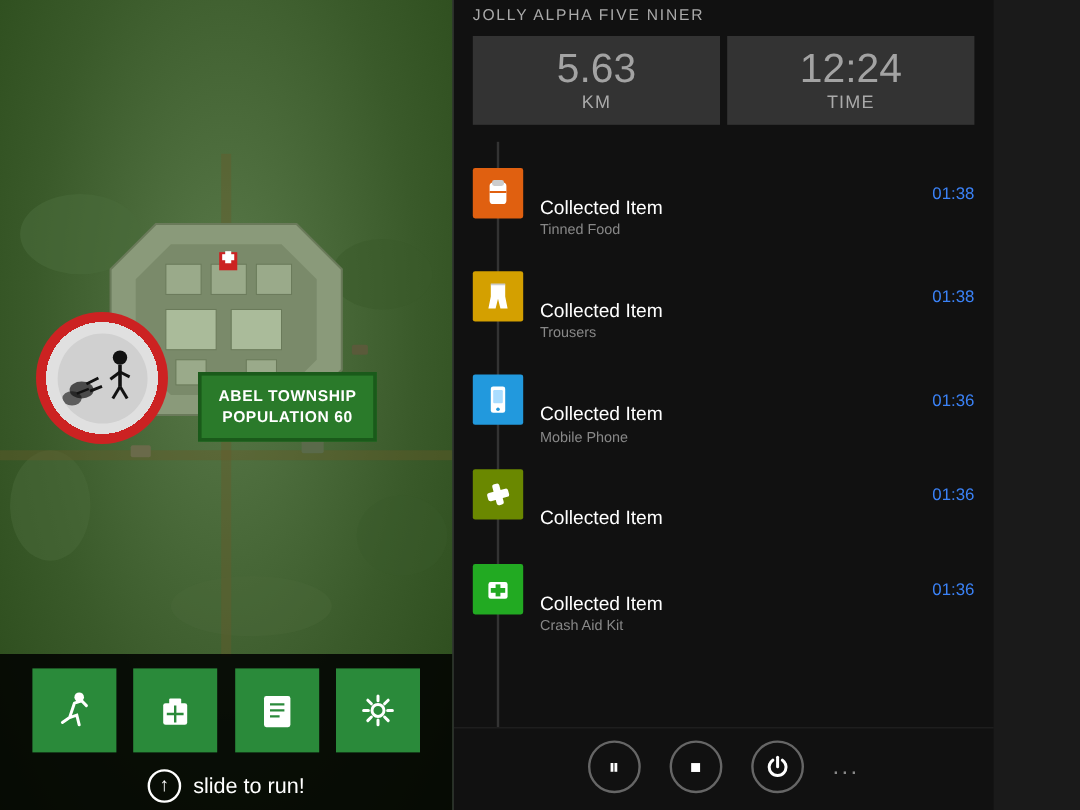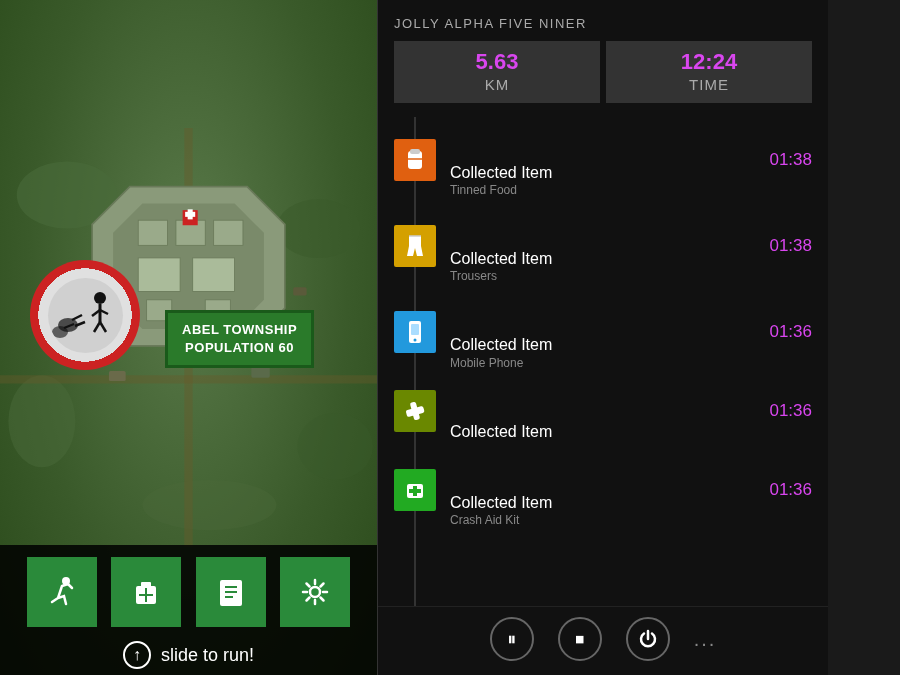--- a/index.html
+++ b/index.html
@@ -127,21 +127,21 @@
       width: 450px;
       height: 675px;
       background: #111111;
       display: flex;
       flex-direction: column;
       color: white;
     }
 
     
     .right-header {
-      padding: 16px 16px 10px;
+      padding: 5px 16px 10px;
     }
     .app-title {
       font-size: 13px;
       font-weight: 300;
       letter-spacing: 1.5px;
       color: #aaaaaa;
       text-transform: uppercase;
     }
 
     
@@ -150,23 +150,23 @@
       gap: 6px;
       padding: 0 16px 14px;
     }
     .stat-box {
       flex: 1;
       background: #333333;
       padding: 10px 8px;
       text-align: center;
     }
     .stat-value {
-      font-size: 22px;
-      font-weight: 700;
-      color: #d946ef;
+      font-size: 34px;
+      font-weight: 400;
+      color: #a3a3a3;
       line-height: 1;
     }
     .stat-label {
       font-size: 15px;
       color: #aaaaaa;
       letter-spacing: 1px;
       margin-top: 3px;
       text-transform: uppercase;
     }
 
@@ -221,22 +221,22 @@
       font-weight: 400;
       color: white;
       line-height: 1.2;
     }
     .item-subtitle {
       font-size: 12px;
       color: #888888;
       margin-top: 1px;
     }
     .item-time {
-      font-size: 17px;
-      color: #d946ef;
+      font-size: 14px;
+      color: #3b82f6;
       margin-left: 10px;
       flex-shrink: 0;
     }
 
     
     .bottom-controls {
       display: flex;
       justify-content: center;
       align-items: center;
       gap: 24px;

